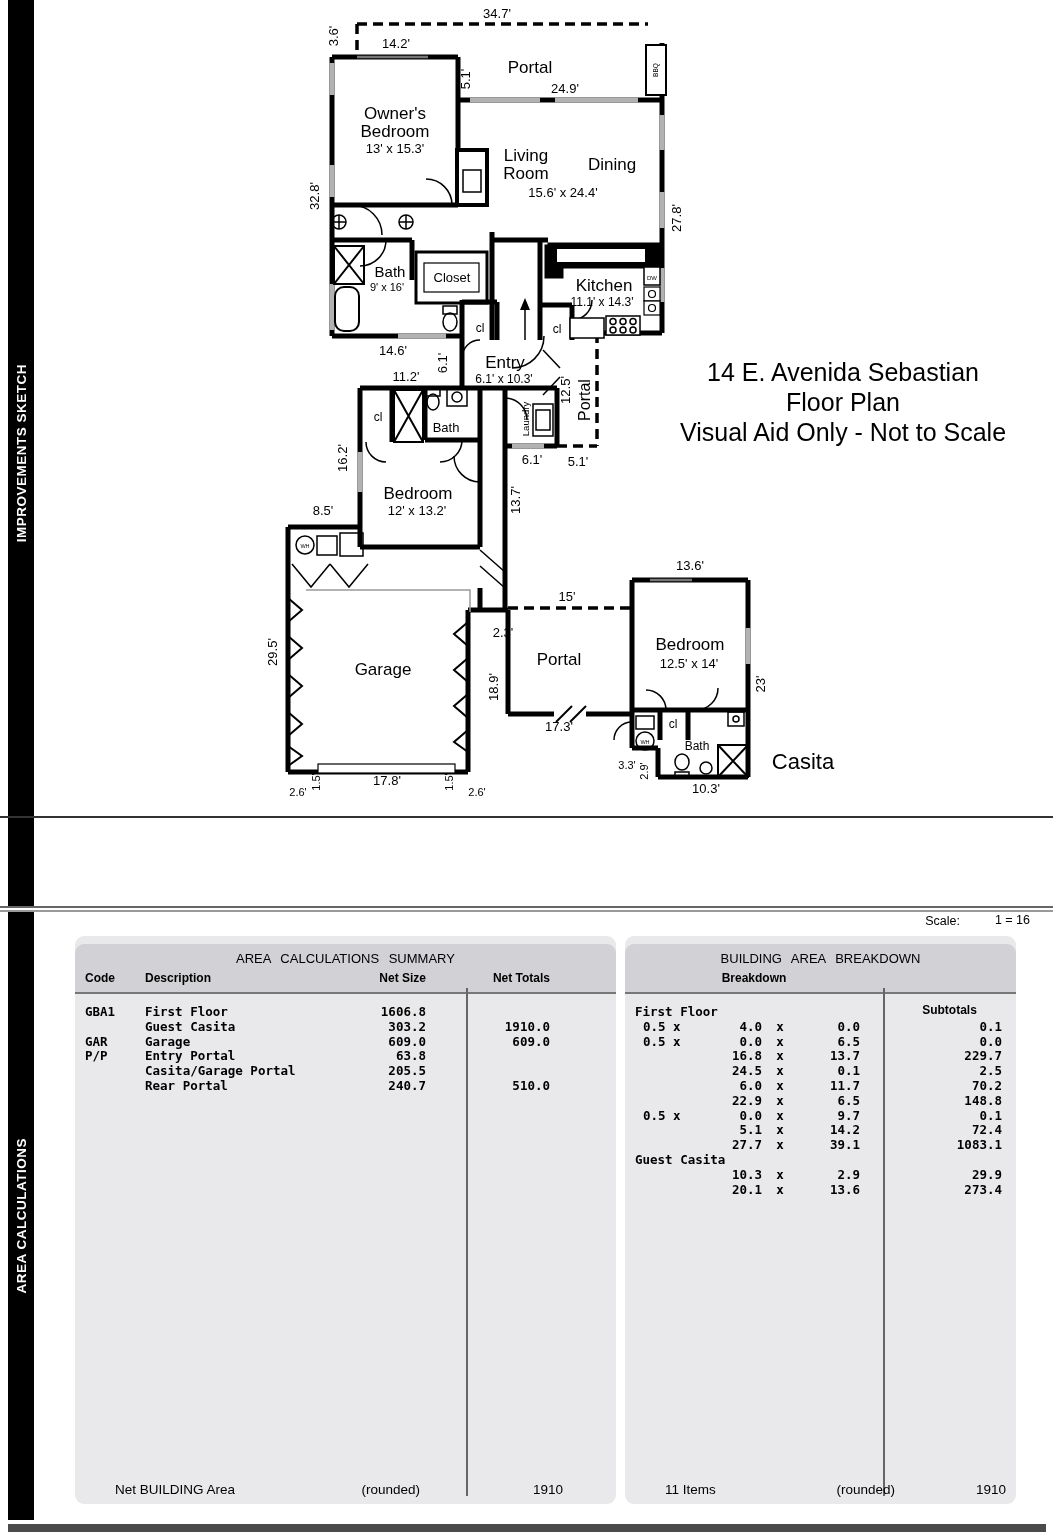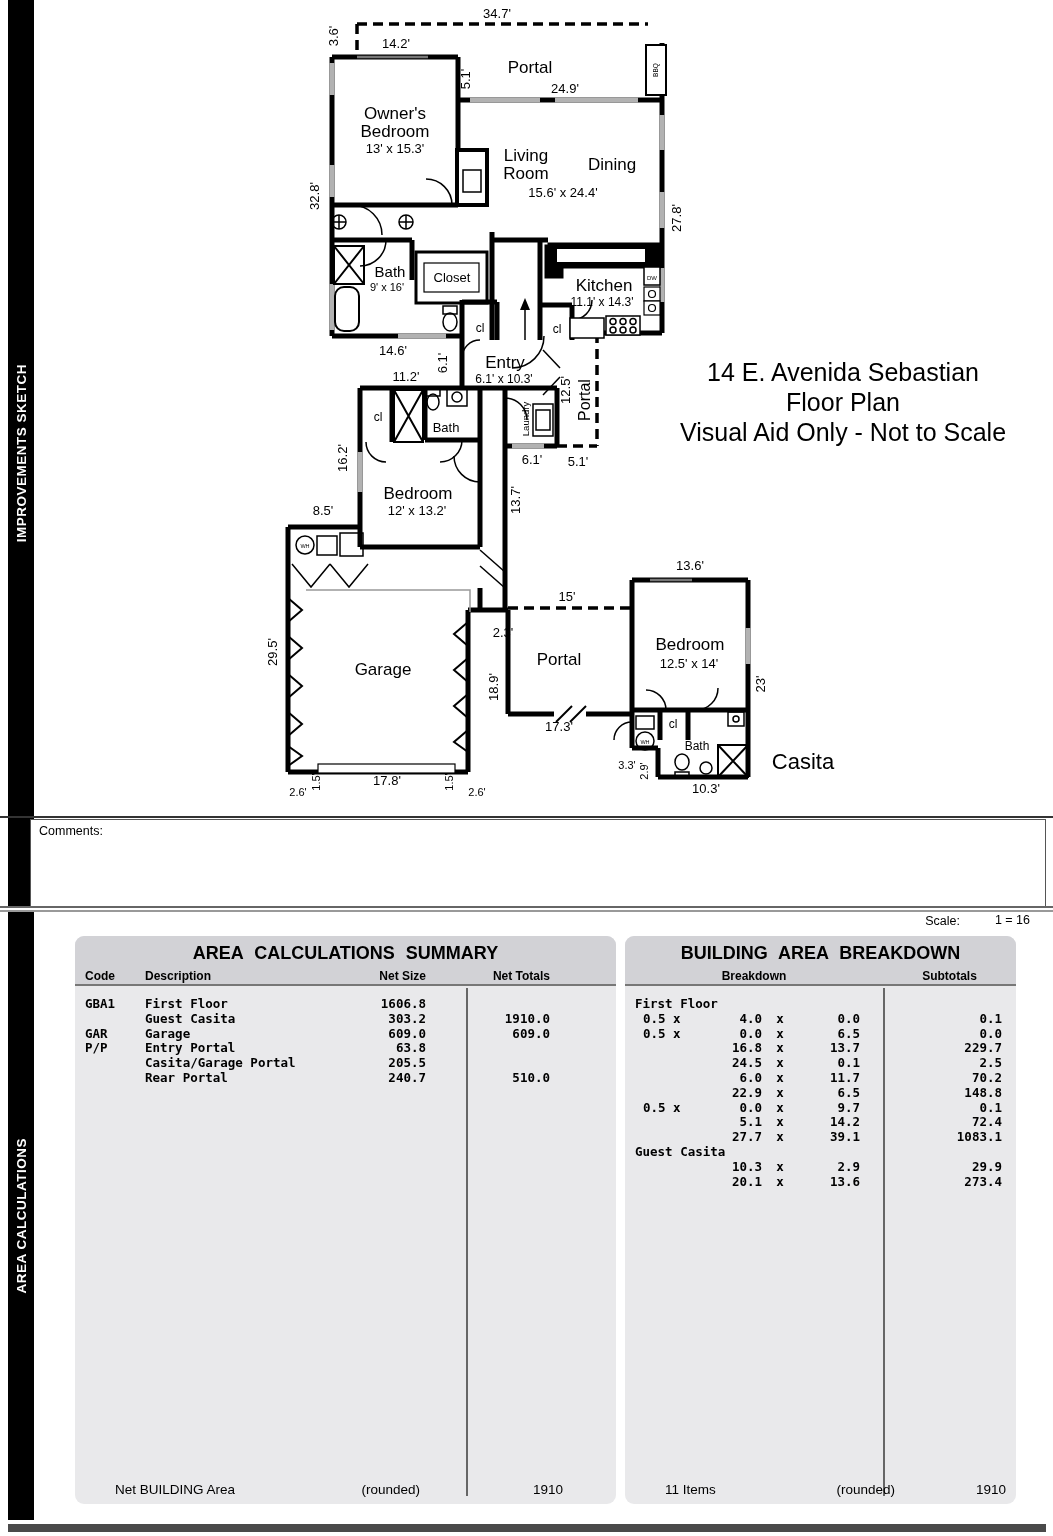--- a/index.html
+++ b/index.html
@@ -14,35 +14,35 @@
                 border:1.5px solid #555;background:#fff;}
   .comments-label{position:absolute;left:8px;top:4px;font-size:12.5px;}
   .scale-label{position:absolute;left:905px;top:914px;width:55px;text-align:right;font-size:12.5px;}
   .scale-value{position:absolute;left:975px;top:913px;width:55px;text-align:right;
                font-size:12.5px;font-weight:normal;}
   .bottom-bar{position:absolute;left:8px;top:1524px;width:1038px;height:8px;background:#4a4a4a;}
   
   .tbl{position:absolute;top:936px;height:568px;background:#e9e9eb;border-radius:9px;}
   .tbl-head{height:50px;background:#d2d2d6;border-radius:9px 9px 0 0;border-bottom:2px solid #777;
             box-sizing:border-box;}
-  .tbl-title{text-align:center;font-size:18px;font-weight:bold;word-spacing:6px;padding-top:7px;}
+  .tbl-title{text-align:center;font-size:13px;font-weight:normal;word-spacing:6px;padding-top:7px;margin-top:8px;}
   .tbl-cols{display:flex;font-size:12px;font-weight:bold;padding-top:5px;}
   .tbl-body{padding-top:11px;}
   .mrow{display:flex;height:14.8px;font-family:"DejaVu Sans Mono",monospace;
         font-size:12.5px;font-weight:bold;line-height:14.8px;}
   .vdiv{position:absolute;top:52px;bottom:8px;width:1.5px;background:#666;}
   .tfoot{position:absolute;bottom:7px;left:0;right:0;display:flex;font-size:13.5px;}
   
   .s-code{width:70px;padding-left:10px;box-sizing:border-box;}
   .s-desc{width:215px;}
   .s-size{width:66px;text-align:right;}
   .s-total{width:124px;text-align:right;}
   
   .b-head-l{width:258px;text-align:center;}
-  .b-head-r{width:133px;text-align:center;}
+  .b-head-r{width:133px;text-align:center;margin-top:32px;}
   .b-prefix{width:85px;padding-left:18px;box-sizing:border-box;}
   .b-a{width:52px;text-align:right;}
   .b-x{width:36px;text-align:center;}
   .b-b{width:62px;text-align:right;}
   .b-sub{flex:1;text-align:right;padding-right:14px;}
   .b-sec{padding-left:10px;}
   svg text{font-family:"Liberation Sans",sans-serif;fill:#000;}
 </style>
 </head>
 <body>
@@ -331,23 +331,20 @@
       <text x="648" y="771" font-size="11" transform="rotate(-90,648,771)">2.9'</text>
       <text x="706" y="793" font-size="13">10.3'</text>
       <text x="803" y="769" font-size="22">Casita</text>
       <text x="843" y="381" font-size="25">14 E. Avenida Sebastian</text>
       <text x="843" y="411" font-size="25">Floor Plan</text>
       <text x="843" y="441" font-size="25">Visual Aid Only - Not to Scale</text>
     </g>
   </svg>
 
   <div class="hline" style="top:816px;height:2px;background:#333;"></div>
-  <div class="comments-box">
-    <span class="comments-label">Comments:</span>
-  </div>
   <div class="hline" style="top:906px;height:1.5px;"></div>
   <div class="hline" style="top:910px;height:1.5px;background:#999;"></div>
 
   <div class="scale-label">Scale:</div>
   <div class="scale-value">1 = 16</div>
 
   <div class="tbl" style="left:75px;width:541px;">
     <div class="tbl-head">
       <div class="tbl-title">AREA CALCULATIONS SUMMARY</div>
       <div class="tbl-cols">

